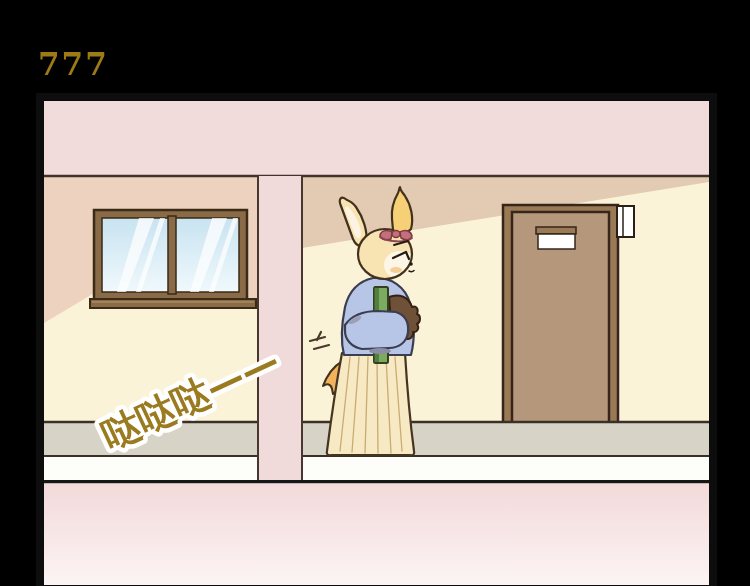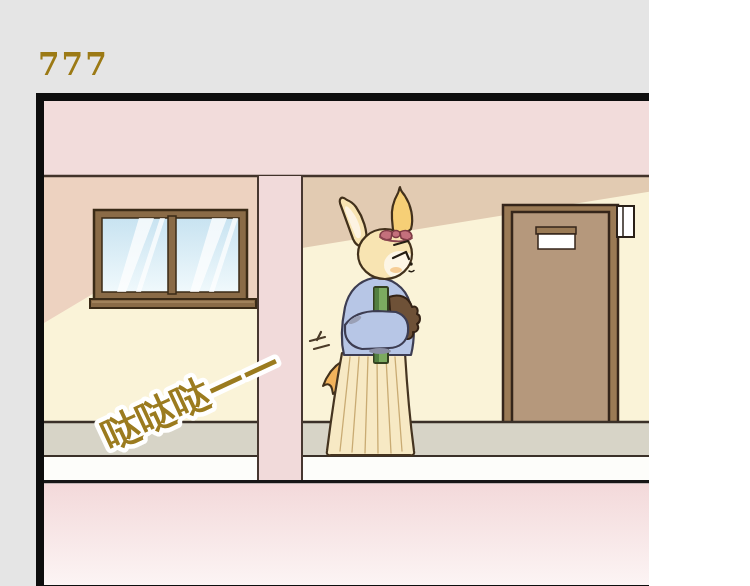--- a/index.html
+++ b/index.html
@@ -1,16 +1,16 @@
 <!DOCTYPE html>
 <html><head>
 <meta charset="utf-8">
 <style>
   html,body{margin:0;padding:0;background:#ffffff;}
-  .page{position:relative;width:649px;height:586px;background:#e5e5e5;overflow:hidden;
+  .page{position:relative;width:750px;height:586px;background:#000000;overflow:hidden;
         font-family:"Liberation Sans",sans-serif;}
   .episode-title{position:absolute;left:38px;top:49px;font-family:"DejaVu Serif",serif;
         font-weight:bold;font-size:31px;letter-spacing:2px;color:#9c7a15;line-height:1;}
   .panel{position:absolute;left:36px;top:93px;width:681px;height:500px;
         border:8px solid #0d0d0d;box-sizing:border-box;background:#ffffff;}
   .panel svg{display:block;}
 </style>
 </head>
 <body>
 

